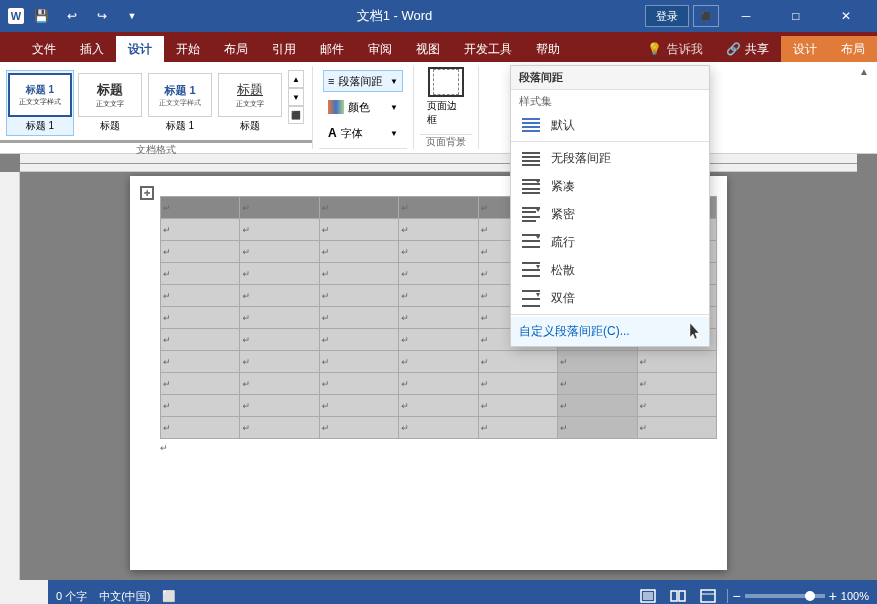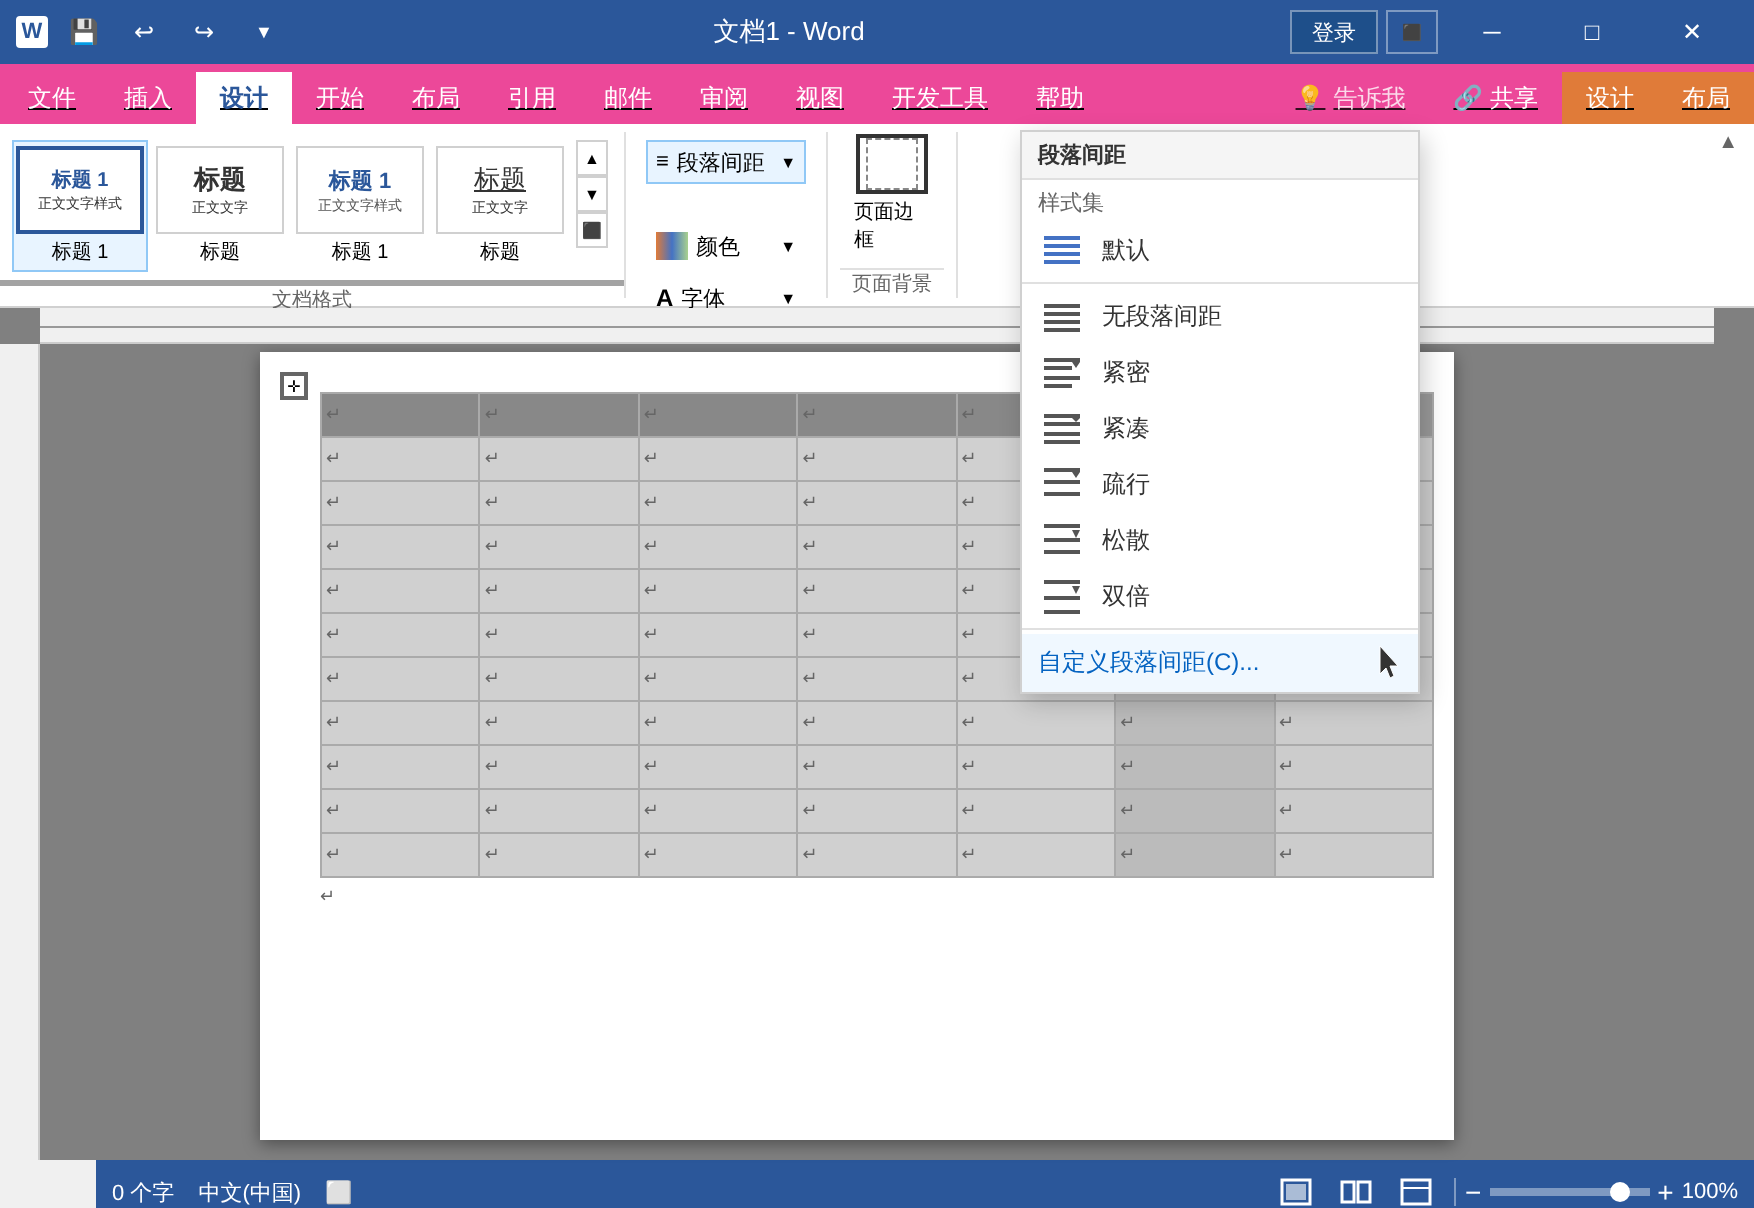--- a/index.html
+++ b/index.html
@@ -28,25 +28,24 @@
       font-size: 11px;
       cursor: pointer;
       height: 22px;
     }
     .title-right-area { display: flex; align-items: center; gap: 4px; }
     .ribbon-collapse-btn { width: 26px; height: 22px; border: 1px solid rgba(255,255,255,0.4); display: flex; align-items: center; justify-content: center; cursor: pointer; color: white; font-size: 10px; }
 
     
     .ribbon-tabs {
       height: 30px;
-      background: #ec4899;
+      background: #7f1d1d;
       display: flex;
       align-items: flex-end;
-      padding-left: 2px;
-      text-decoration: underline;
+      padding-left: 20px;
     }
     .ribbon-tab {
       padding: 4px 12px;
       font-size: 12px;
       cursor: pointer;
       color: white;
       height: 26px;
       display: flex;
       align-items: center;
     }
@@ -307,21 +306,21 @@
   </div>
 
   <div class="ribbon-section">
     <div class="ribbon-section-body" style="flex-direction:column;gap:4px;padding:4px 4px;">
 
       <div class="small-btn active-btn" style="font-size:11px;width:80px;">
         <span>≡</span>
         <span>段落间距</span>
         <span style="font-size:8px;margin-left:auto;">▼</span>
       </div>
-      <div class="small-btn" style="font-size:11px;width:80px;margin-top:16px;">
+      <div class="small-btn" style="font-size:11px;width:80px;">
         <span style="width:16px;height:14px;background:linear-gradient(to right,#e07b39,#4472c4,#a9d18e);display:inline-block;"></span>
         <span>颜色</span>
         <span style="font-size:8px;margin-left:auto;">▼</span>
       </div>
       <div class="small-btn" style="font-size:11px;width:80px;">
         <span style="font-size:12px;font-weight:bold;">A</span>
         <span>字体</span>
         <span style="font-size:8px;margin-left:auto;">▼</span>
       </div>
     </div>
@@ -500,41 +499,41 @@
         <rect x="2" y="15" width="18" height="2" fill="#555"></rect>
       </svg>
     </div>
     <span>无段落间距</span>
   </div>
 
   <div class="dropdown-item">
     <div class="dropdown-icon">
       <svg width="22" height="18" viewBox="0 0 22 18">
         <rect x="2" y="2" width="18" height="2" fill="#555"></rect>
-        <rect x="2" y="6" width="14" height="2" fill="#555"></rect>
-        <rect x="2" y="11" width="18" height="2" fill="#555"></rect>
-        <rect x="2" y="15" width="14" height="2" fill="#555"></rect>
-        <polygon points="18,4 20,7 22,4" fill="#555" transform="translate(-2,0)"></polygon>
-      </svg>
-    </div>
-    <span>紧密</span>
-  </div>
-
-  <div class="dropdown-item">
-    <div class="dropdown-icon">
-      <svg width="22" height="18" viewBox="0 0 22 18">
-        <rect x="2" y="2" width="18" height="2" fill="#555"></rect>
         <rect x="2" y="6" width="18" height="2" fill="#555"></rect>
         <rect x="2" y="11" width="18" height="2" fill="#555"></rect>
         <rect x="2" y="15" width="18" height="2" fill="#555"></rect>
         <polygon points="20,4 22,6 24,4" fill="#555" transform="translate(-4,0)"></polygon>
         <polygon points="20,13 22,11 24,13" fill="#555" transform="translate(-4,0)"></polygon>
       </svg>
     </div>
     <span>紧凑</span>
+  </div>
+
+  <div class="dropdown-item">
+    <div class="dropdown-icon">
+      <svg width="22" height="18" viewBox="0 0 22 18">
+        <rect x="2" y="2" width="18" height="2" fill="#555"></rect>
+        <rect x="2" y="6" width="14" height="2" fill="#555"></rect>
+        <rect x="2" y="11" width="18" height="2" fill="#555"></rect>
+        <rect x="2" y="15" width="14" height="2" fill="#555"></rect>
+        <polygon points="18,4 20,7 22,4" fill="#555" transform="translate(-2,0)"></polygon>
+      </svg>
+    </div>
+    <span>紧密</span>
   </div>
 
   <div class="dropdown-item">
     <div class="dropdown-icon">
       <svg width="22" height="18" viewBox="0 0 22 18">
         <rect x="2" y="1" width="18" height="2" fill="#555"></rect>
         <rect x="2" y="7" width="18" height="2" fill="#555"></rect>
         <rect x="2" y="13" width="18" height="2" fill="#555"></rect>
         <polygon points="19,4 21,7 23,4" fill="#555" transform="translate(-3,-1)"></polygon>
       </svg>

